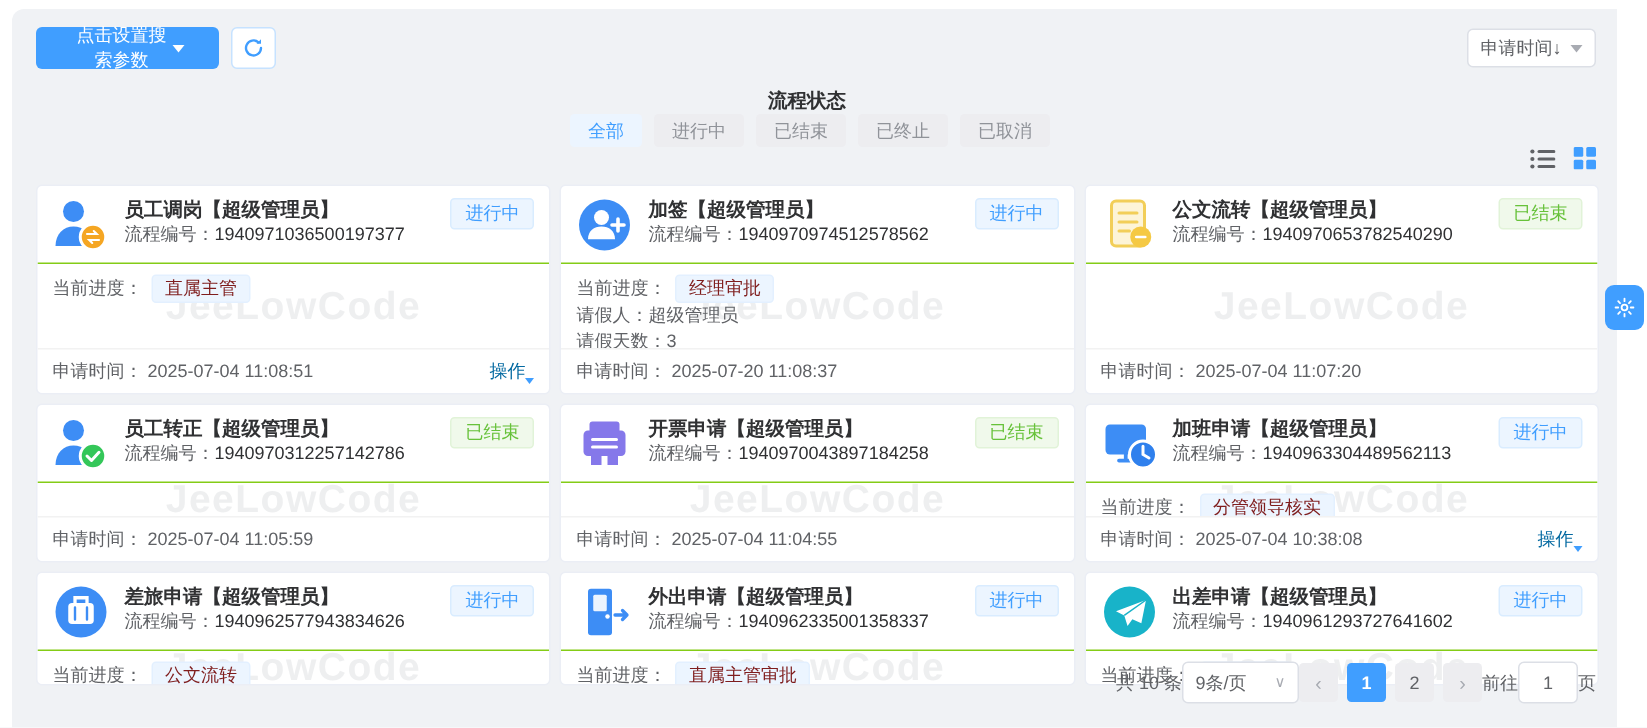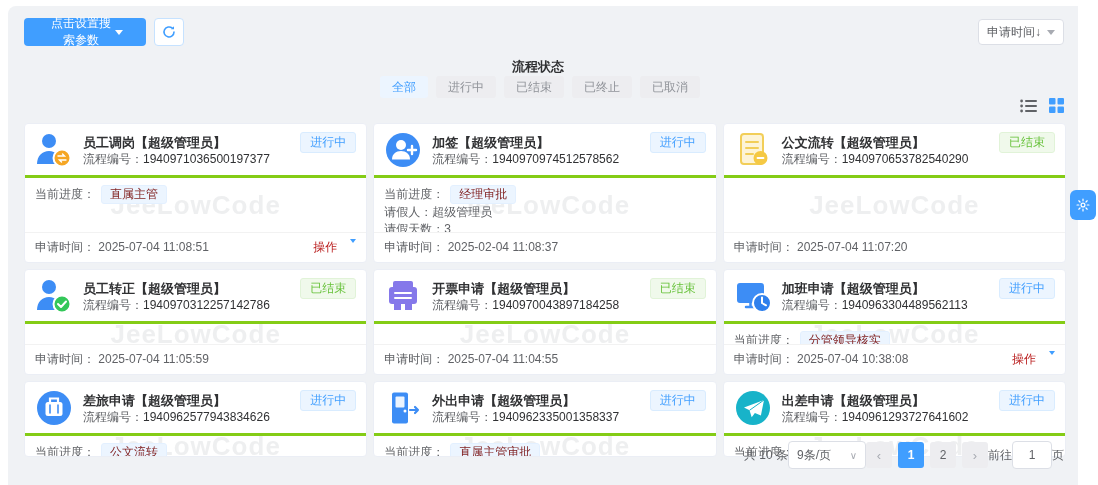--- a/index.html
+++ b/index.html
@@ -42,21 +42,21 @@
   .view-btn { background:none; border:none; cursor:pointer; display:flex; }
   
   .grid { display:grid; grid-template-columns:repeat(3, 1fr); gap:6px; padding:0 12px 0 16px; }
   .card {
     background:#fff; border-radius:4px; border:1px solid #ebeef5; display:flex; flex-direction:column;
     overflow:hidden; position:relative;
   }
   .card.h1 { height:140px; }
   .card.h2 { height:106px; }
   .card.h3 { height:76px; }
-  .card-head { display:flex; align-items:center; padding:7px 10px 6px 10px; border-bottom:3px solid #84cc16; }
+  .card-head { display:flex; align-items:flex-start; padding:7px 10px 6px 10px; border-bottom:1px solid #84cc16; }
   .card-icon { width:38px; height:38px; flex:0 0 38px; margin-right:10px; }
   .card-icon svg { width:38px; height:38px; display:block; }
   .head-text { min-width:0; }
   .card-title { font-size:13px; font-weight:bold; color:#303133; line-height:17px; white-space:nowrap; }
   .card-proc { font-size:12px; color:#606266; line-height:16px; white-space:nowrap; }
   .card-proc .num { color:#303133; font-weight:normal; }
   .badge {
     position:absolute; top:8px; right:10px; font-size:12px; padding:2px 9px; border-radius:3px; line-height:15px;
   }
   .badge.running { color:#409eff; background:#ecf5ff; border:1px solid #d9ecff; }
@@ -69,21 +69,21 @@
   }
   .progress-row { position:relative; display:flex; align-items:flex-end; line-height:20px; }
   .progress-tag {
     margin-left:6px; background:#ecf5ff; color:#7f1d1d; border:1px solid #e3f0ff;
     border-radius:3px; padding:1px 8px; font-size:12px; line-height:15px;
   }
   .field-row { position:relative; line-height:17px; font-size:12px; color:#606266; }
   .card-foot {
     border-top:1px solid #f2f2f2; padding:6px 10px; display:flex; align-items:center; font-size:12px;
   }
-  .action-link { margin-left:auto; color:#b91c1c; display:flex; align-items:flex-start; gap:13px; cursor:pointer; }
+  .action-link { margin-left:auto; color:#0369a1; display:flex; align-items:flex-end; gap:0; cursor:pointer; }
   .action-link .caret-down { border-top-color:#409eff; border-left-width:3.5px; border-right-width:3.5px; border-top-width:4.5px; }
   
   .pagination {
     position:absolute; right:14px; bottom:16px; display:flex; align-items:center; gap:0; color:#606266; font-size:12px;margin-left:12px;
   }
   .page-size-select {
     width:78px; height:28px; background:#fff; border:1px solid #dcdfe6; border-radius:4px;
     display:flex; align-items:center; justify-content:space-between; padding:0 8px; cursor:pointer;
   }
   .pager { display:flex; align-items:center; gap:6px; }
@@ -213,21 +213,21 @@
         <div class="card-body">
           <div class="watermark">JeeLowCode</div>
           <div class="progress-row">
             <span>当前进度：</span>
             <span class="progress-tag">经理审批</span>
           </div>
           <div class="field-row">请假人：超级管理员</div>
           <div class="field-row">请假天数：3</div>
         </div>
         <div class="card-foot">
-          <span>申请时间： 2025-02-04 11:08:37</span>
+          <span>申请时间： 2025-07-20 11:08:37</span>
         </div>
       </div>
       <div class="card h1">
         <div class="card-head">
           <span class="card-icon">
             <svg viewBox="0 0 38 38">
               <rect x="7" y="3" width="22" height="30" rx="3" fill="#fdf4d7" stroke="#f2ce58" stroke-width="2"></rect>
               <path d="M12 11h12M12 17h12M12 23h7" stroke="#f2ce58" stroke-width="2" stroke-linecap="round"></path>
               <circle cx="26.5" cy="27" r="7" fill="#f5c944"></circle>
               <path d="M23.5 27h6" stroke="#fff" stroke-width="1.8" stroke-linecap="round"></path>

